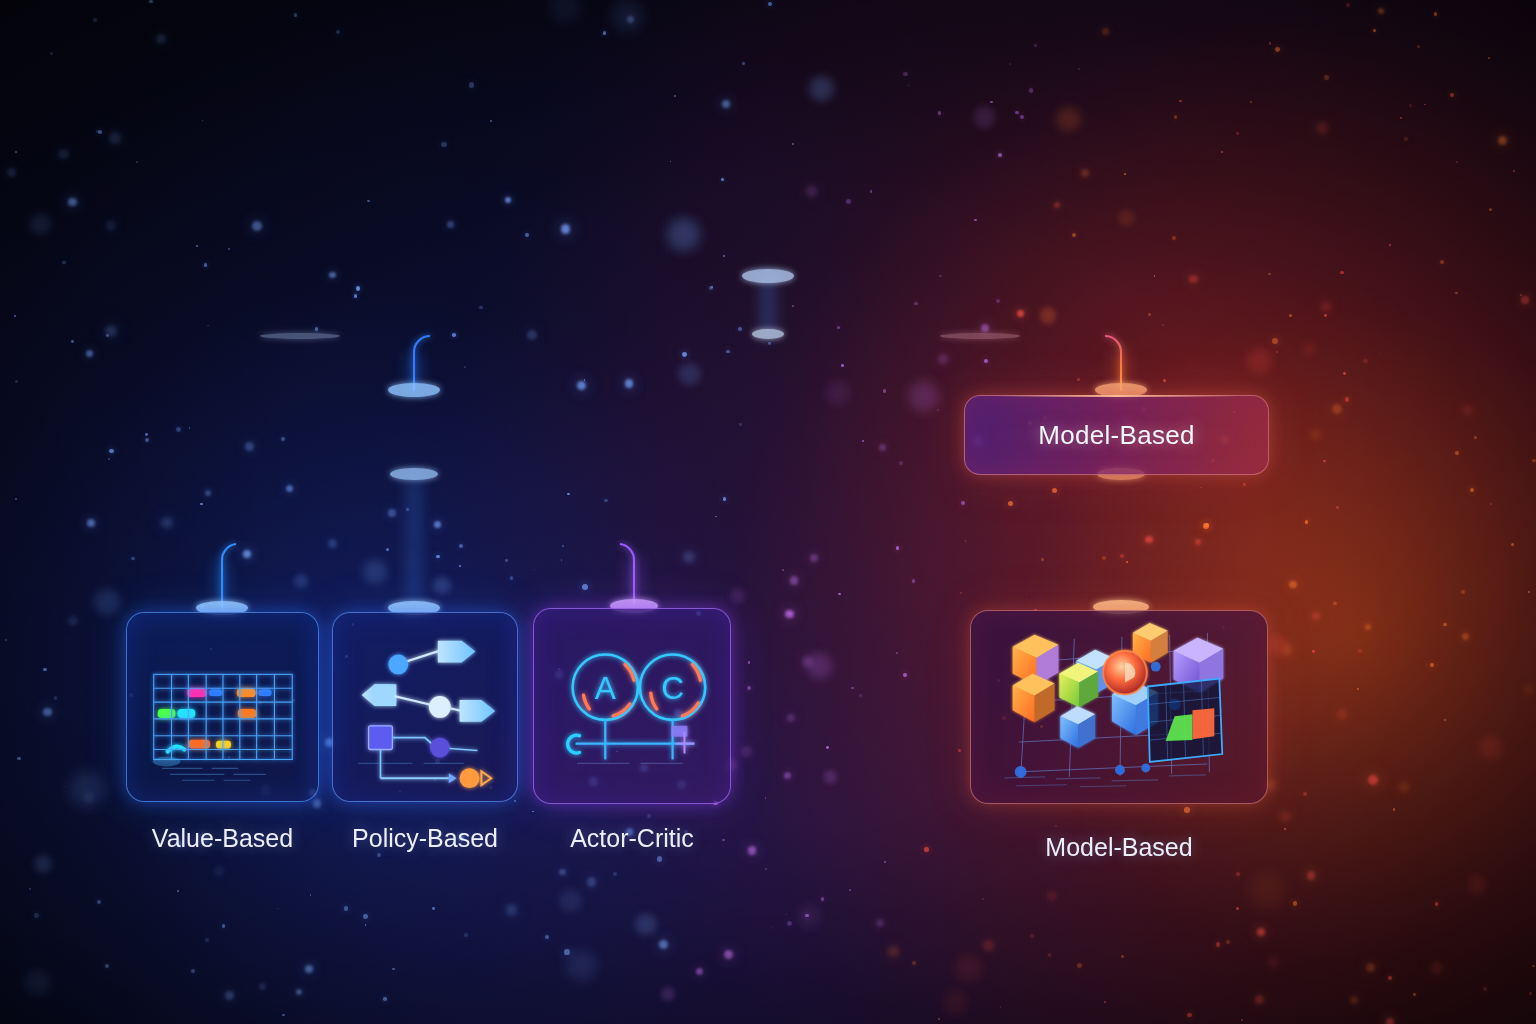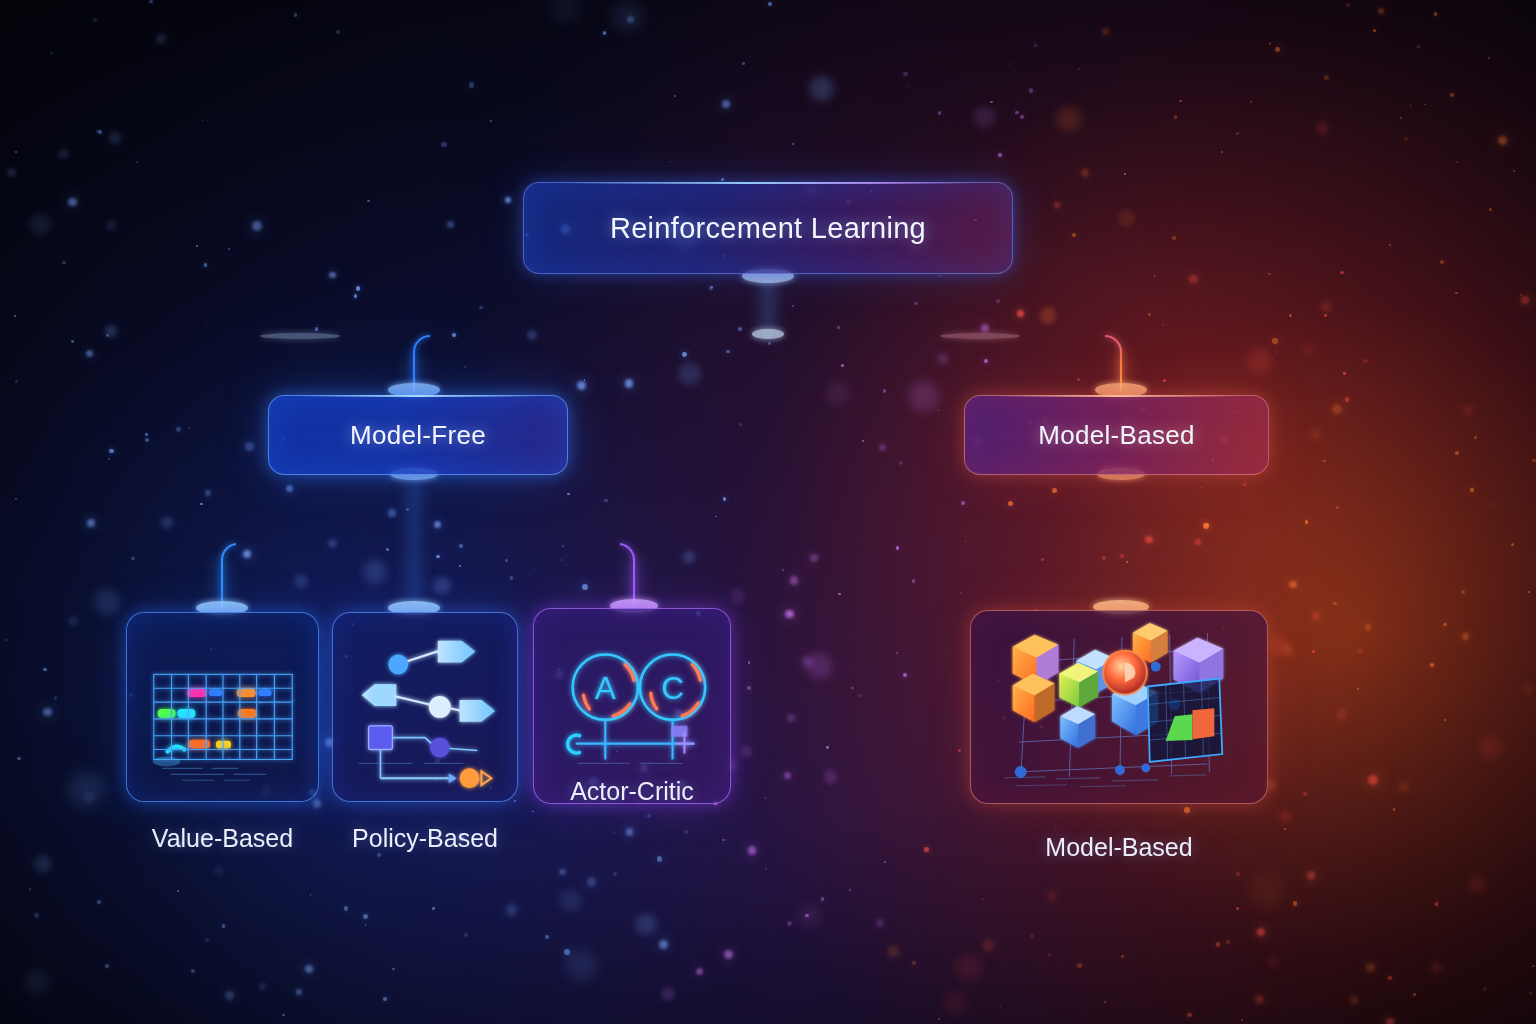--- a/index.html
+++ b/index.html
@@ -134,21 +134,21 @@
   }
   #card-model{
     left:970px; top:610px; width:298px; height:194px;
     background:linear-gradient(150deg, rgba(46,18,70,0.72) 0%, rgba(62,18,62,0.66) 50%, rgba(84,22,46,0.60) 100%);
     border:1.5px solid rgba(230,130,120,0.62);
     box-shadow:0 0 16px rgba(220,90,60,0.35), 0 0 46px rgba(200,70,60,0.18), inset 0 0 30px rgba(120,30,60,0.35);
   }
 
   #label-value { left:126px; top:824px; width:193px; }
   #label-policy{ left:330px; top:824px; width:190px; }
-  #label-actor { left:533px; top:777px; width:198px; }
+  #label-actor { left:533px; top:824px; width:198px; }
   #label-model { left:970px; top:833px; width:298px; }
 </style>
 </head>
 <body>
 
 <div id="stage">
 
   <div class="bg-base"></div>
   <div id="bokeh-layer">
       <div class="bokeh" style="left: 808.927px; top: 76.4943px; width: 24.9377px; height: 24.9377px; background: rgba(120, 165, 255, 0.28); filter: blur(4.4px);"></div>
@@ -670,27 +670,21 @@
       <ellipse cx="222" cy="608" rx="26" ry="7" fill="#9ed0ff" opacity="0.9" filter="url(#glowS)"></ellipse>
       <ellipse cx="414" cy="608" rx="26" ry="7" fill="#9ed0ff" opacity="0.9" filter="url(#glowS)"></ellipse>
       <ellipse cx="634" cy="606" rx="24" ry="7" fill="#d2a8ff" opacity="0.9" filter="url(#glowS)"></ellipse>
       <ellipse cx="1121" cy="474" rx="24" ry="6" fill="#ffb07a" opacity="0.7" filter="url(#glowS)"></ellipse>
       <ellipse cx="1121" cy="607" rx="28" ry="7" fill="#ffc08a" opacity="0.92" filter="url(#glowS)"></ellipse>
       <ellipse cx="300" cy="336" rx="40" ry="3" fill="#bcd8ff" opacity="0.35" filter="url(#glowS)"></ellipse>
       <ellipse cx="980" cy="336" rx="40" ry="3" fill="#ffb9c9" opacity="0.30" filter="url(#glowS)"></ellipse>
     </g>
   </svg>
 
-  <div class="node" id="node-root">
-    <span class="lbl">Reinforcement Learning</span>
-  </div>
-
-  <div class="node" id="node-mf">
-    <span class="lbl">Model-Free</span>
-  </div>
+
 
   <div class="node" id="node-mb">
     <span class="lbl">Model-Based</span>
   </div>
 
   <div class="card" id="card-value">
     <svg class="inner" viewBox="0 0 193 190">
       <defs>
         <filter id="gg1" x="-60%" y="-60%" width="220%" height="220%">
           <feGaussianBlur stdDeviation="2.2" result="b"></feGaussianBlur>

